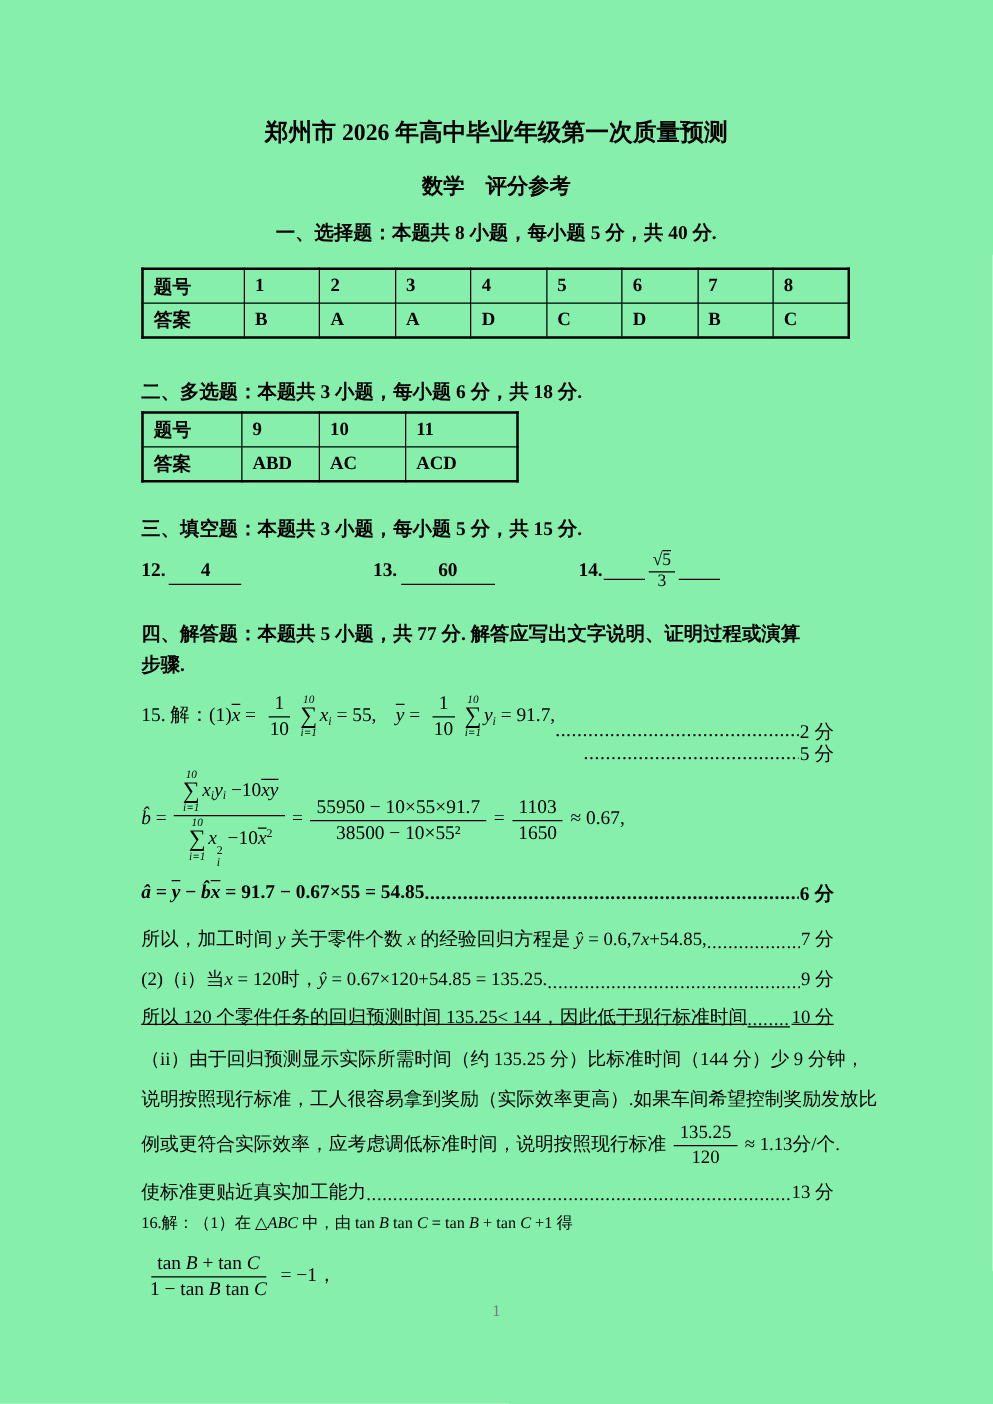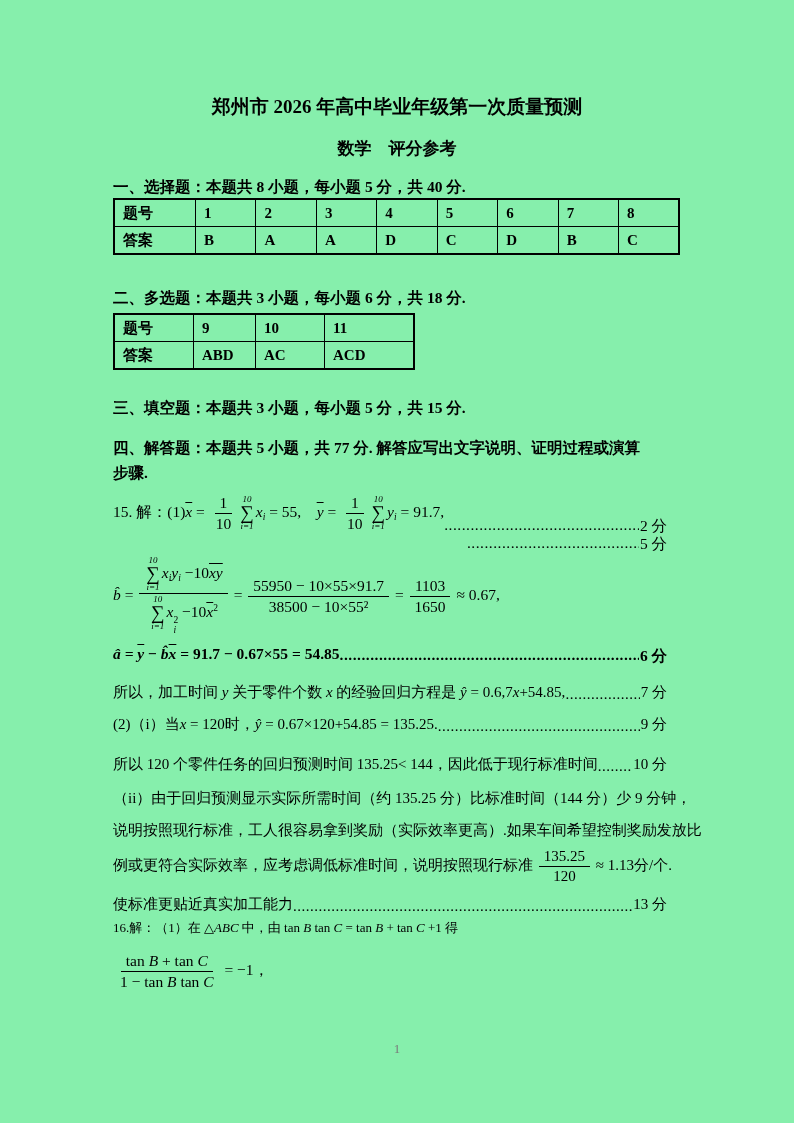--- a/index.html
+++ b/index.html
@@ -5,21 +5,21 @@
   html,body{margin:0;padding:0;background:#ffffff;}
   body{width:794px;height:1123px;overflow:hidden;color:#000;
        font-family:"Liberation Serif","DejaVu Serif",serif;}
   .page{position:relative;width:794px;height:1123px;box-sizing:border-box;
         padding:94px 113px 0 113px;background:#86efac;}
 
   
   .title{font-size:19px;font-weight:bold;text-align:center;line-height:25px;margin:0 0 18px 0;white-space:nowrap;}
   .subtitle{font-size:17px;font-weight:bold;text-align:center;line-height:23px;margin:0 0 16px 0;white-space:nowrap;}
   .sec{font-size:15.5px;font-weight:bold;line-height:22px;white-space:nowrap;}
-  #sec1h{margin-bottom:0;}
+  #sec1h{margin-bottom:16px;text-align:center;}
   #sec2h{margin-bottom:4px;}
   #sec3h{margin-bottom:0;}
   .sec4{font-size:15.5px;font-weight:bold;line-height:25px;margin:16px 0 5px 0;}
   .sec4 div{white-space:nowrap;}
 
   
   table.anstable{border-collapse:collapse;table-layout:fixed;font-weight:bold;font-size:15px;
                  border:2px solid #000;}
   table.anstable td{border:1.4px solid #000;height:26px;padding:0 0 0 8px;vertical-align:middle;}
   .t1{width:567px;margin-bottom:32px;}
@@ -69,21 +69,21 @@
   .mline .score{align-self:flex-end;line-height:20px;}
 
   
   .ln1{height:46px;margin-top:0;}
   .ln2{height:18px;justify-content:flex-end;}
   .ln2 .lead{flex:0 0 172px;}
   .lnfb{height:84px;}
   .lna{height:24px;margin-top:4px;font-weight:bold;}
   .ln7{margin-top:14px;height:24px;}
   .ln9{margin-top:8px;height:24px;}
-  .ln10{margin-top:16px;height:24px;}
+  .ln10{margin-top:6px;height:24px;text-decoration:underline;}
   .para{font-size:15px;line-height:32px;margin-top:6px;}
   .para div{white-space:nowrap;}
   .ln3f{height:40px;font-size:15px;}
   .ln13{margin-top:6px;height:24px;}
   .ln16{margin-top:0;height:24px;font-size:13px;}
   .ln16f{margin-top:6px;height:50px;}
 
   .pagenum{position:absolute;top:1041px;left:0;right:0;text-align:center;
            color:#7a7a7a;font-size:13px;}
 </style>
@@ -135,20 +135,33 @@
       <tr>
         <td class="c0">答案</td>
         <td class="c1">ABD</td>
         <td class="c2">AC</td>
         <td class="c3">ACD</td>
       </tr>
     </tbody>
   </table>
 
   <div class="sec" id="sec3h">三、填空题：本题共 3 小题，每小题 5 分，共 15 分.</div>
+  <div class="fillrow">
+    <span class="fl">12.</span>
+    <span class="blank b1">4</span>
+    <span class="fl ml13">13.</span>
+    <span class="blank b2">60</span>
+    <span class="fl ml14">14.</span>
+    <span class="blank b3"></span>
+    <span class="frac f14">
+      <span class="num"><span>√</span><span class="ol">5</span></span>
+      <span class="den">3</span>
+    </span>
+    <span class="blank b3"></span>
+  </div>
 
   <div class="sec4">
     <div>四、解答题：本题共 5 小题，共 77 分. 解答应写出文字说明、证明过程或演算</div>
     <div>步骤.</div>
   </div>
 
   <div class="mline ln1">
     <span class="mbody"><span>15. 解：(1)</span><span class="it ol">x</span><span> = </span><span class="frac">
           <span class="num">1</span>
           <span class="den">10</span>

